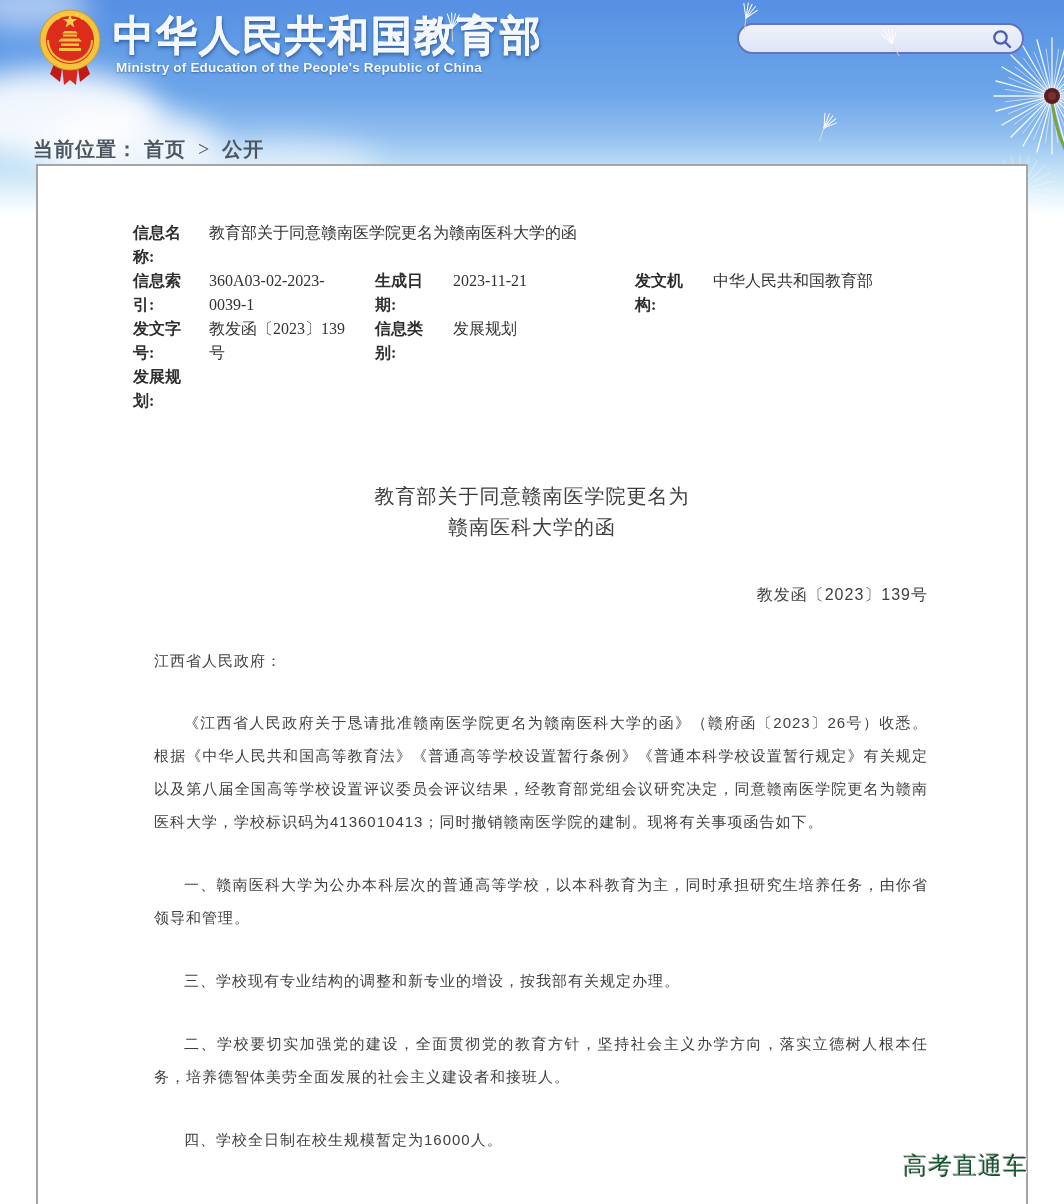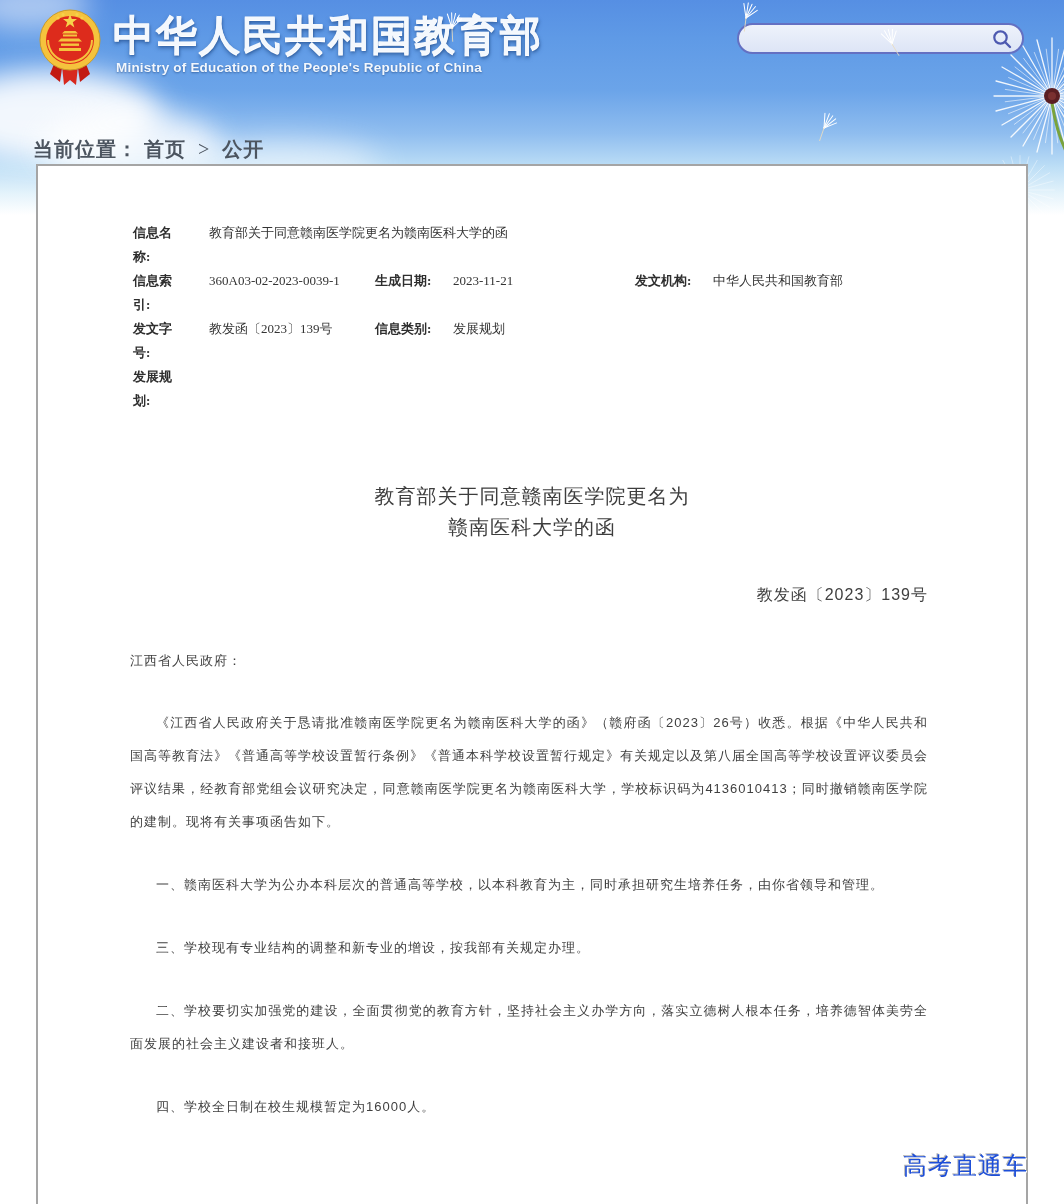--- a/index.html
+++ b/index.html
@@ -38,36 +38,36 @@
     font-size:20px; font-weight:700; color:#4c5560; letter-spacing:1px; }
   .breadcrumb a { color:#4c5560; text-decoration:none; cursor:pointer; }
   .breadcrumb .sep { margin:0 6px; font-weight:400; }
 
   
   .content-box { position:absolute; left:36px; top:164px; width:992px; height:1041px; z-index:5;
     background:#fff; border:2px solid #a5a5a5; border-bottom:none; }
 
   .meta { margin:55px 60px 0 95px; display:grid;
     grid-template-columns:56px 146px 58px 162px 58px 1fr; column-gap:20px;
-    font-family:"Liberation Serif","DejaVu Serif",serif; font-size:13px; line-height:24px; color:#333;
+    font-family:"Liberation Serif","DejaVu Serif",serif; font-size:16px; line-height:24px; color:#333;
     word-break:break-word; }
   .meta .lbl { font-weight:700; color:#2e2e2e; }
   .meta .span-rest { grid-column:2 / -1; }
 
   .doc-title { margin-top:68px; text-align:center; font-size:20px; font-weight:400; color:#3d3d3d; line-height:31px; letter-spacing:1px; }
   .doc-no { margin-top:42px; padding:0 98px 0 92px; text-align:right; font-size:16px; color:#404040; letter-spacing:1px; }
 
-  .doc-body { padding:0 98px 0 92px; font-size:13px; color:#3f3f3f; line-height:33px; letter-spacing:1px; text-align:justify; }
+  .doc-body { padding:0 98px 0 92px; font-size:15px; color:#3f3f3f; line-height:33px; letter-spacing:1px; text-align:justify;margin-left:24px; }
   .doc-body .salutation { margin-top:38px; text-indent:0; }
   .doc-body p.para { margin-top:0; margin-bottom:30px; text-indent:2em; }
   .doc-body p.first { margin-top:29px; }
 
   .watermark { position:absolute; left:903px; top:1150px; z-index:6;
     font-family:"Liberation Serif","DejaVu Serif",serif; font-size:24px; letter-spacing:1px;
-    color:#1d4ed8; text-shadow:1px 1px 0 #ffffff, -1px -1px 0 #b5b5b5; white-space:nowrap; }
+    color:#14532d; text-shadow:1px 1px 0 #ffffff, -1px -1px 0 #b5b5b5; white-space:nowrap; }
 </style>
 </head>
 <body>
 
 <div class="page">
 
   <div class="sky"></div>
   <div class="cloud c1"></div>
   <div class="cloud c2"></div>
   <div class="cloud c3"></div>

